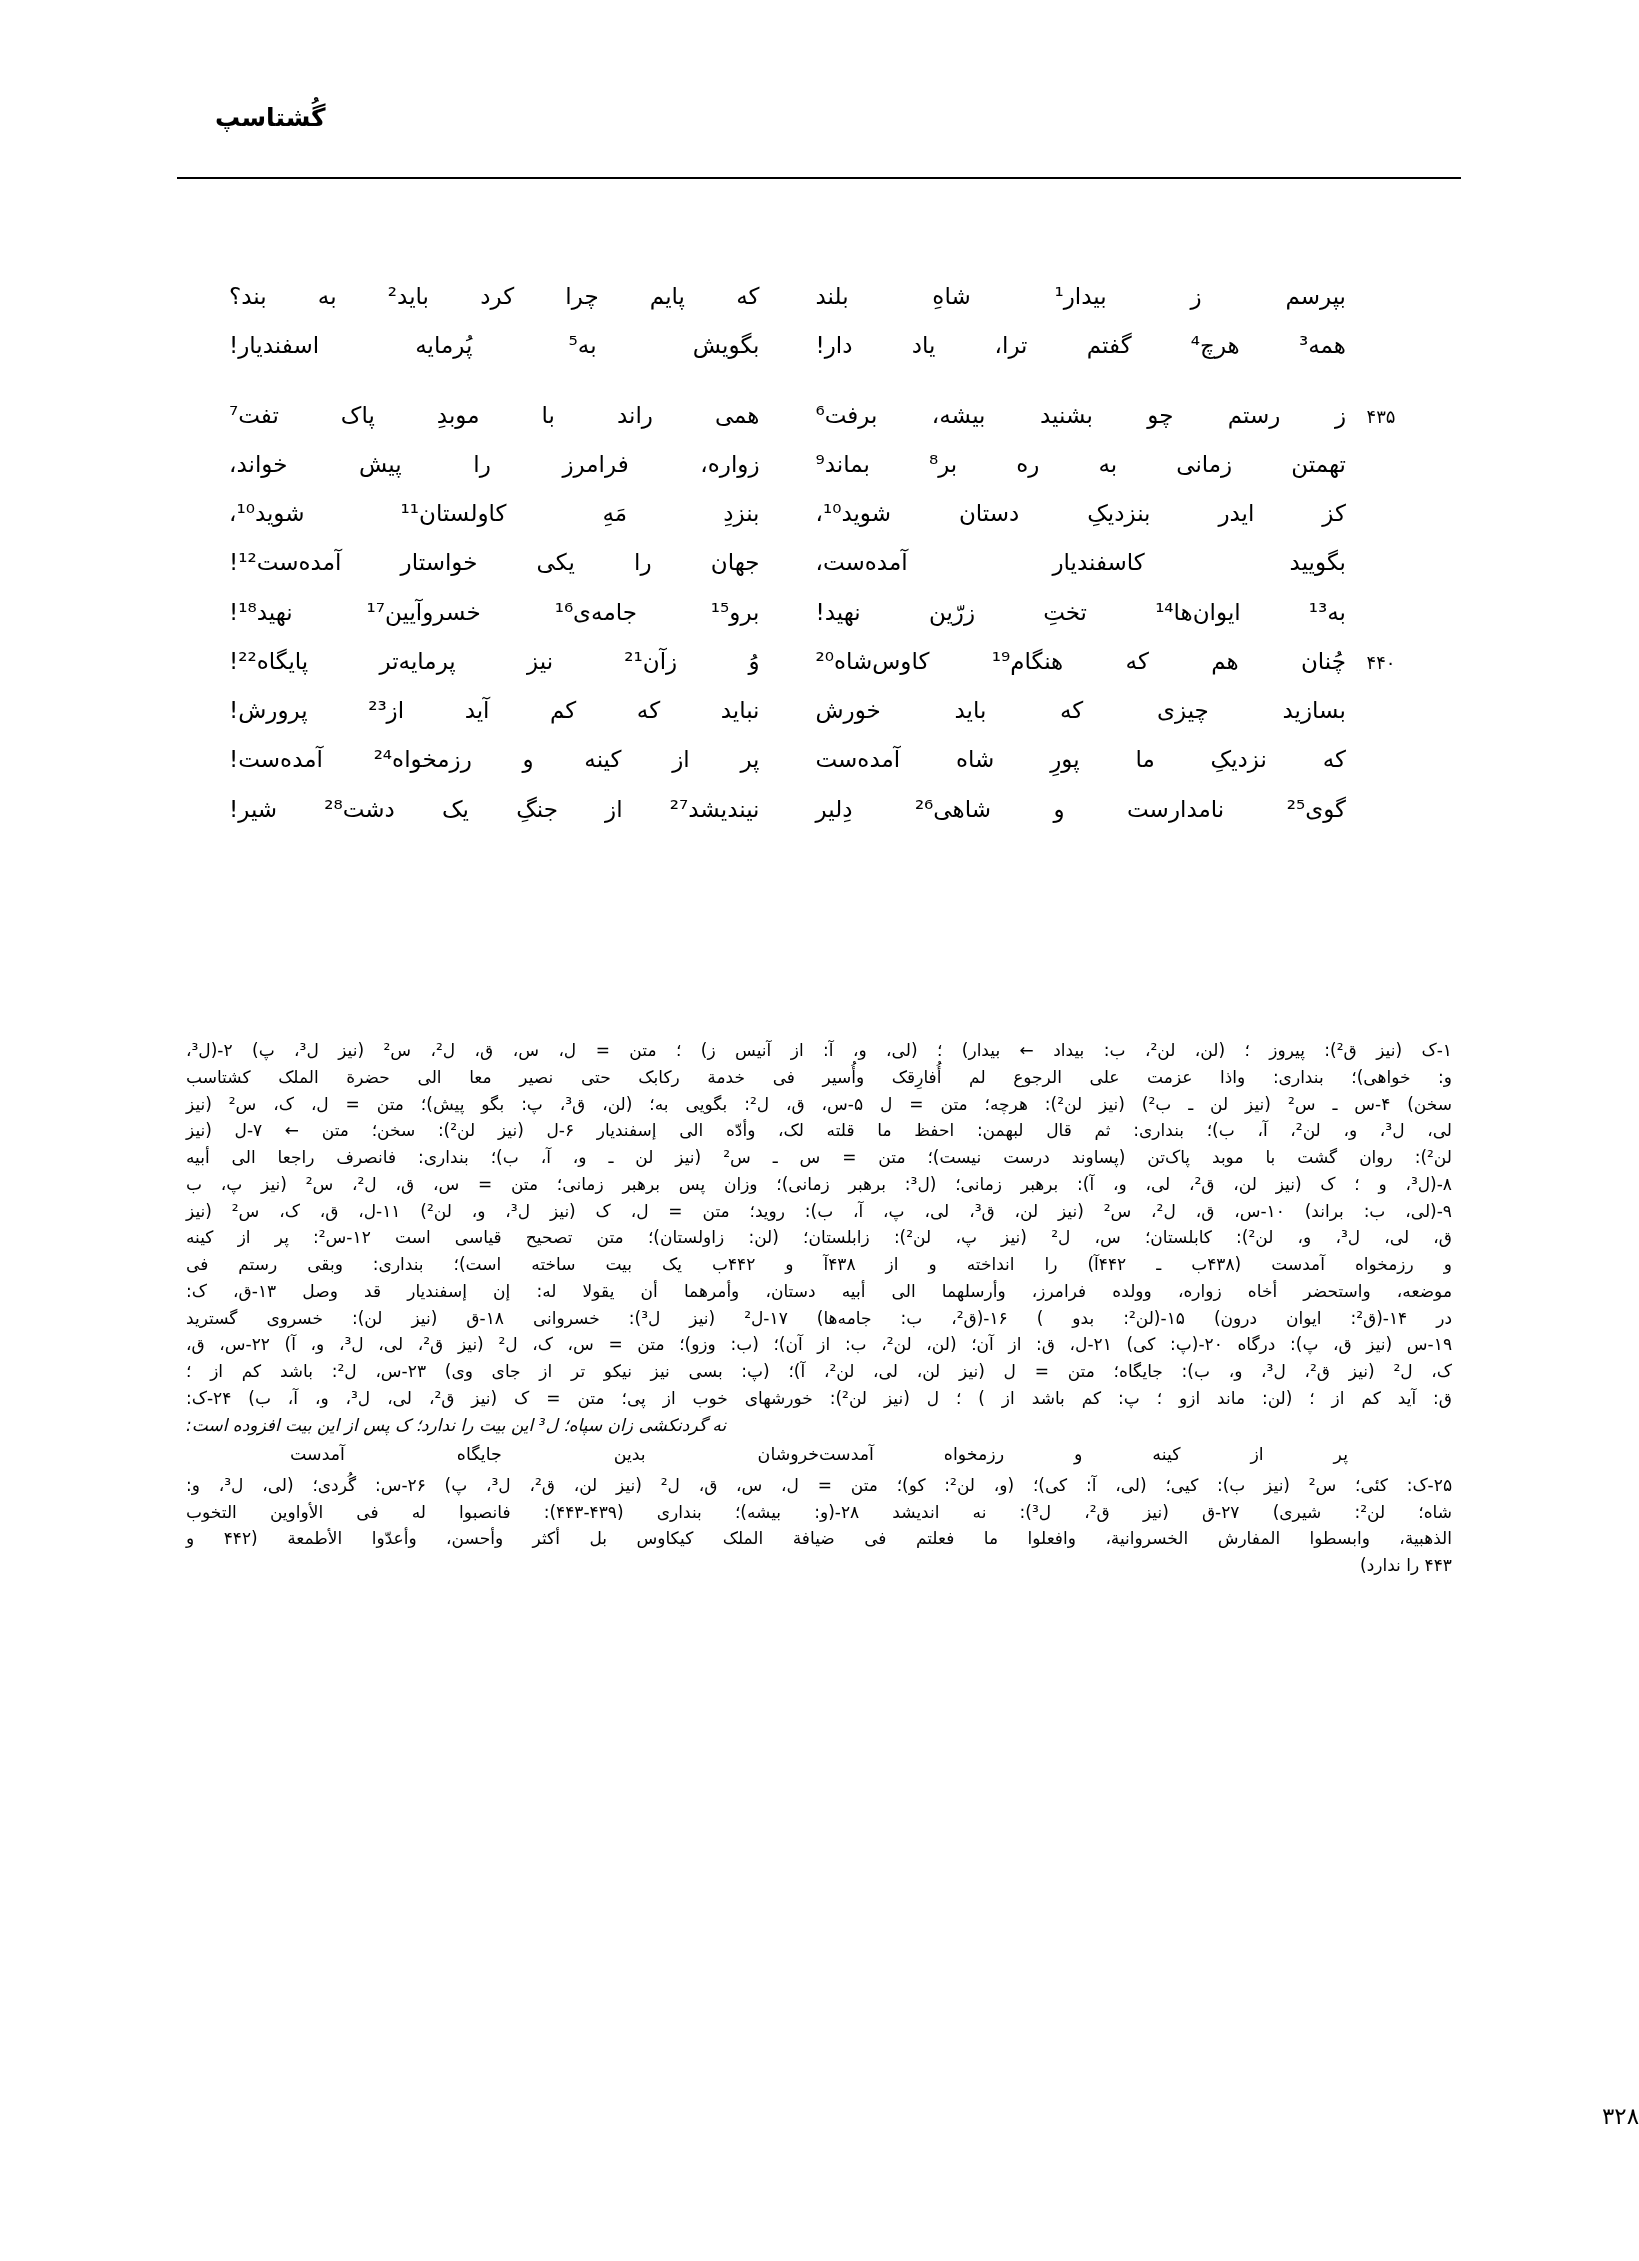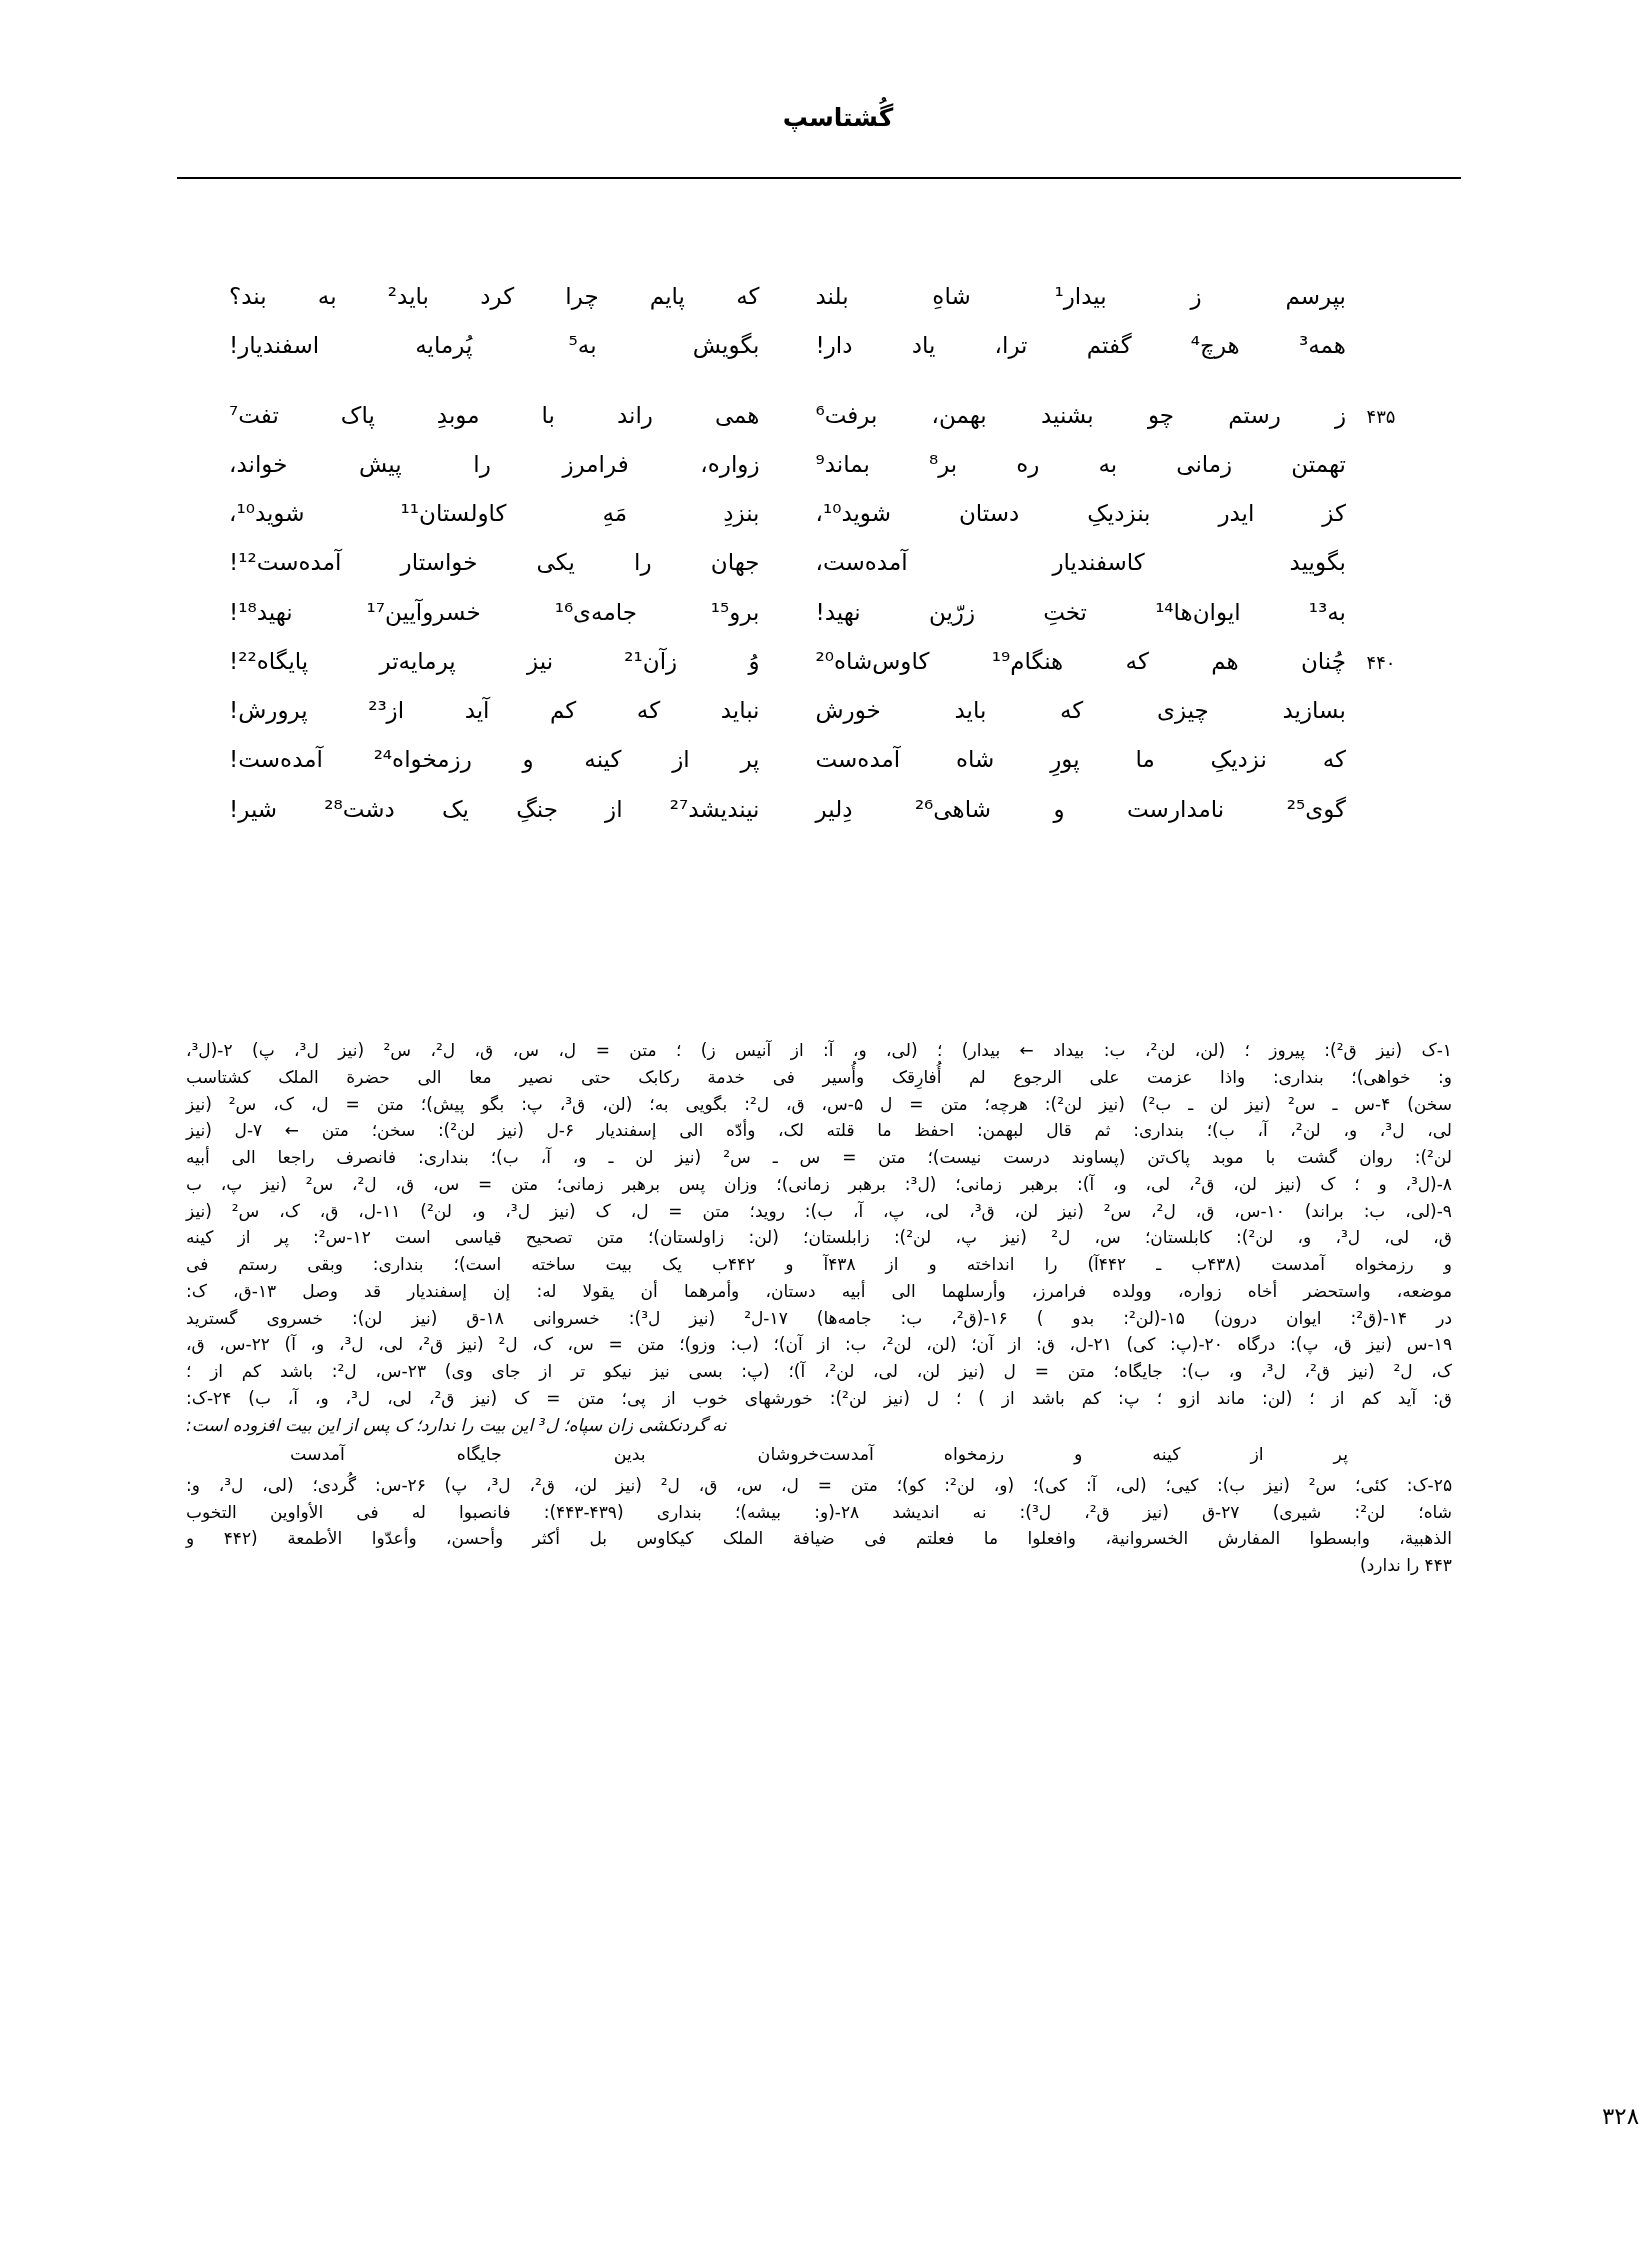--- a/index.html
+++ b/index.html
@@ -21,21 +21,21 @@
 
   
   .runhead-wrap {
     position: absolute;
     top: 104px;
     right: 178px;
     left: 178px;
     height: 77px;
   }
   .runhead {
-    text-align: center;
+    text-align: left;
     padding-left: 38px;
     font-size: 25px;
     font-weight: bold;
     letter-spacing: 0;
     line-height: 1.1;
     direction: rtl;
   }
   .runhead-rule {
     position: absolute;
     left: 0;
@@ -157,21 +157,21 @@
       <div class="couplet">
         <div class="vnum"></div>
         <div class="hemistich right">همه³ هرچ⁴ گفتم ترا، یاد دار!</div>
         <div class="hemistich left">بگویش به⁵ پُرمایه اسفندیار!</div>
       </div>
     </div>
 
     <div class="stanza">
       <div class="couplet">
         <div class="vnum">۴۳۵</div>
-        <div class="hemistich right">ز رستم چو بشنید بهمن، برفت⁶</div>
+        <div class="hemistich right">ز رستم چو بشنید بیشه، برفت⁶</div>
         <div class="hemistich left">همی راند با موبدِ پاک تفت⁷</div>
       </div>
       <div class="couplet">
         <div class="vnum"></div>
         <div class="hemistich right">تهمتن زمانی به ره بر⁸ بماند⁹</div>
         <div class="hemistich left">زواره، فرامرز را پیش خواند،</div>
       </div>
       <div class="couplet">
         <div class="vnum"></div>
         <div class="hemistich right">کز ایدر بنزدیکِ دستان شوید¹⁰،</div>

